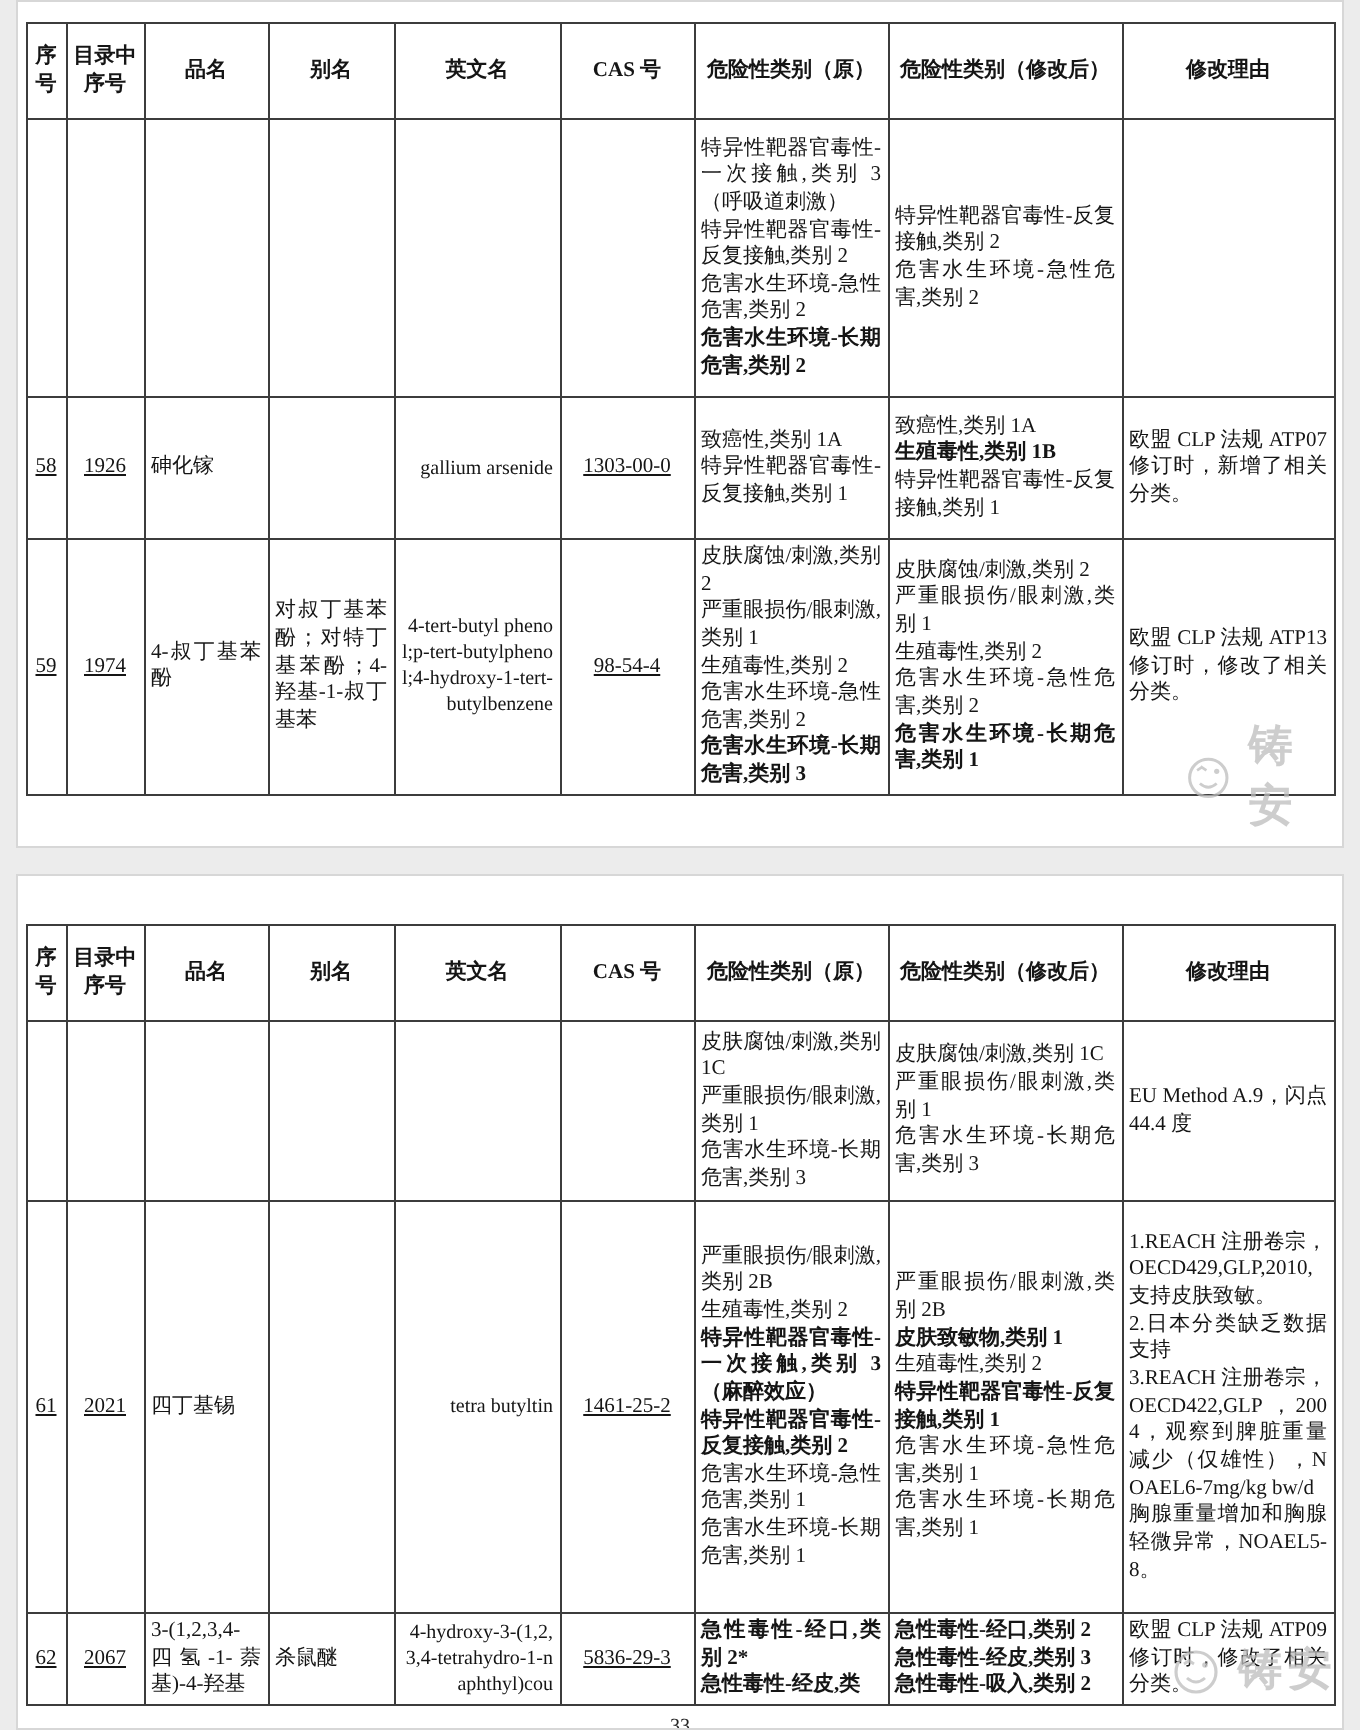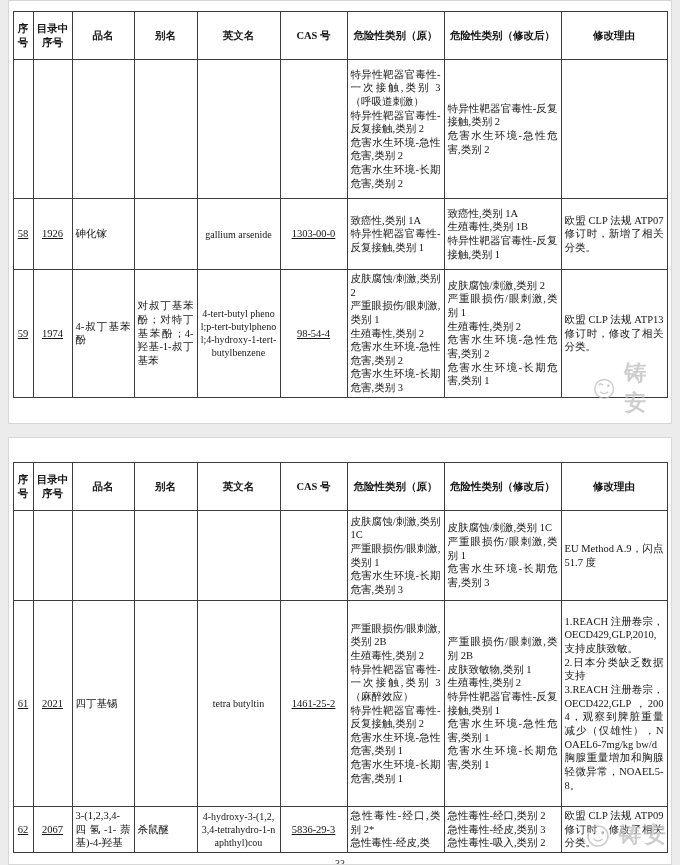--- a/index.html
+++ b/index.html
@@ -30,24 +30,24 @@
     overflow:hidden;
     box-sizing:border-box;
   }
   table.doc thead tr{height:48px;}
   table.doc th{
     font-weight:bold;text-align:center;
     font-size:10.5px;line-height:1.25;padding:2px 1px;
   }
   td.c{text-align:center;text-decoration:underline;}
   td.l{text-align:justify;}
-  td.en{font-size:10px;text-align:center;word-break:break-all;}
+  td.en{font-size:10px;text-align:right;word-break:break-all;}
   td.hz{word-break:break-all;}
   td.hz div{display:block;}
-  .b{font-weight:normal;}
+  .b{font-weight:bold;}
   .pageno{
     text-align:center;font-size:10px;margin-top:5px;color:#222;
     font-family:"Liberation Serif",serif;
   }
   .watermark{
     position:absolute;display:flex;align-items:center;gap:8px;
     pointer-events:none;opacity:0.75;
   }
   .wm-text{
     font-size:22px;font-weight:bold;letter-spacing:3px;
@@ -199,21 +199,21 @@
             <div>皮肤腐蚀/刺激,类别 1C</div>
             <div>严重眼损伤/眼刺激,类别 1</div>
             <div>危害水生环境-长期危害,类别 3</div>
           </td>
           <td class="l hz">
             <div>皮肤腐蚀/刺激,类别 1C</div>
             <div>严重眼损伤/眼刺激,类别 1</div>
             <div>危害水生环境-长期危害,类别 3</div>
           </td>
           <td class="l hz">
-            <div>EU Method A.9，闪点 51.7 度</div>
+            <div>EU Method A.9，闪点 44.4 度</div>
           </td>
         </tr>
         <tr style="height: 206px;">
           <td class="c">61</td>
           <td class="c">2021</td>
           <td class="l">四丁基锡</td>
           <td class="l"></td>
           <td class="en">tetra butyltin</td>
           <td class="c">1461-25-2</td>
           <td class="l hz">

